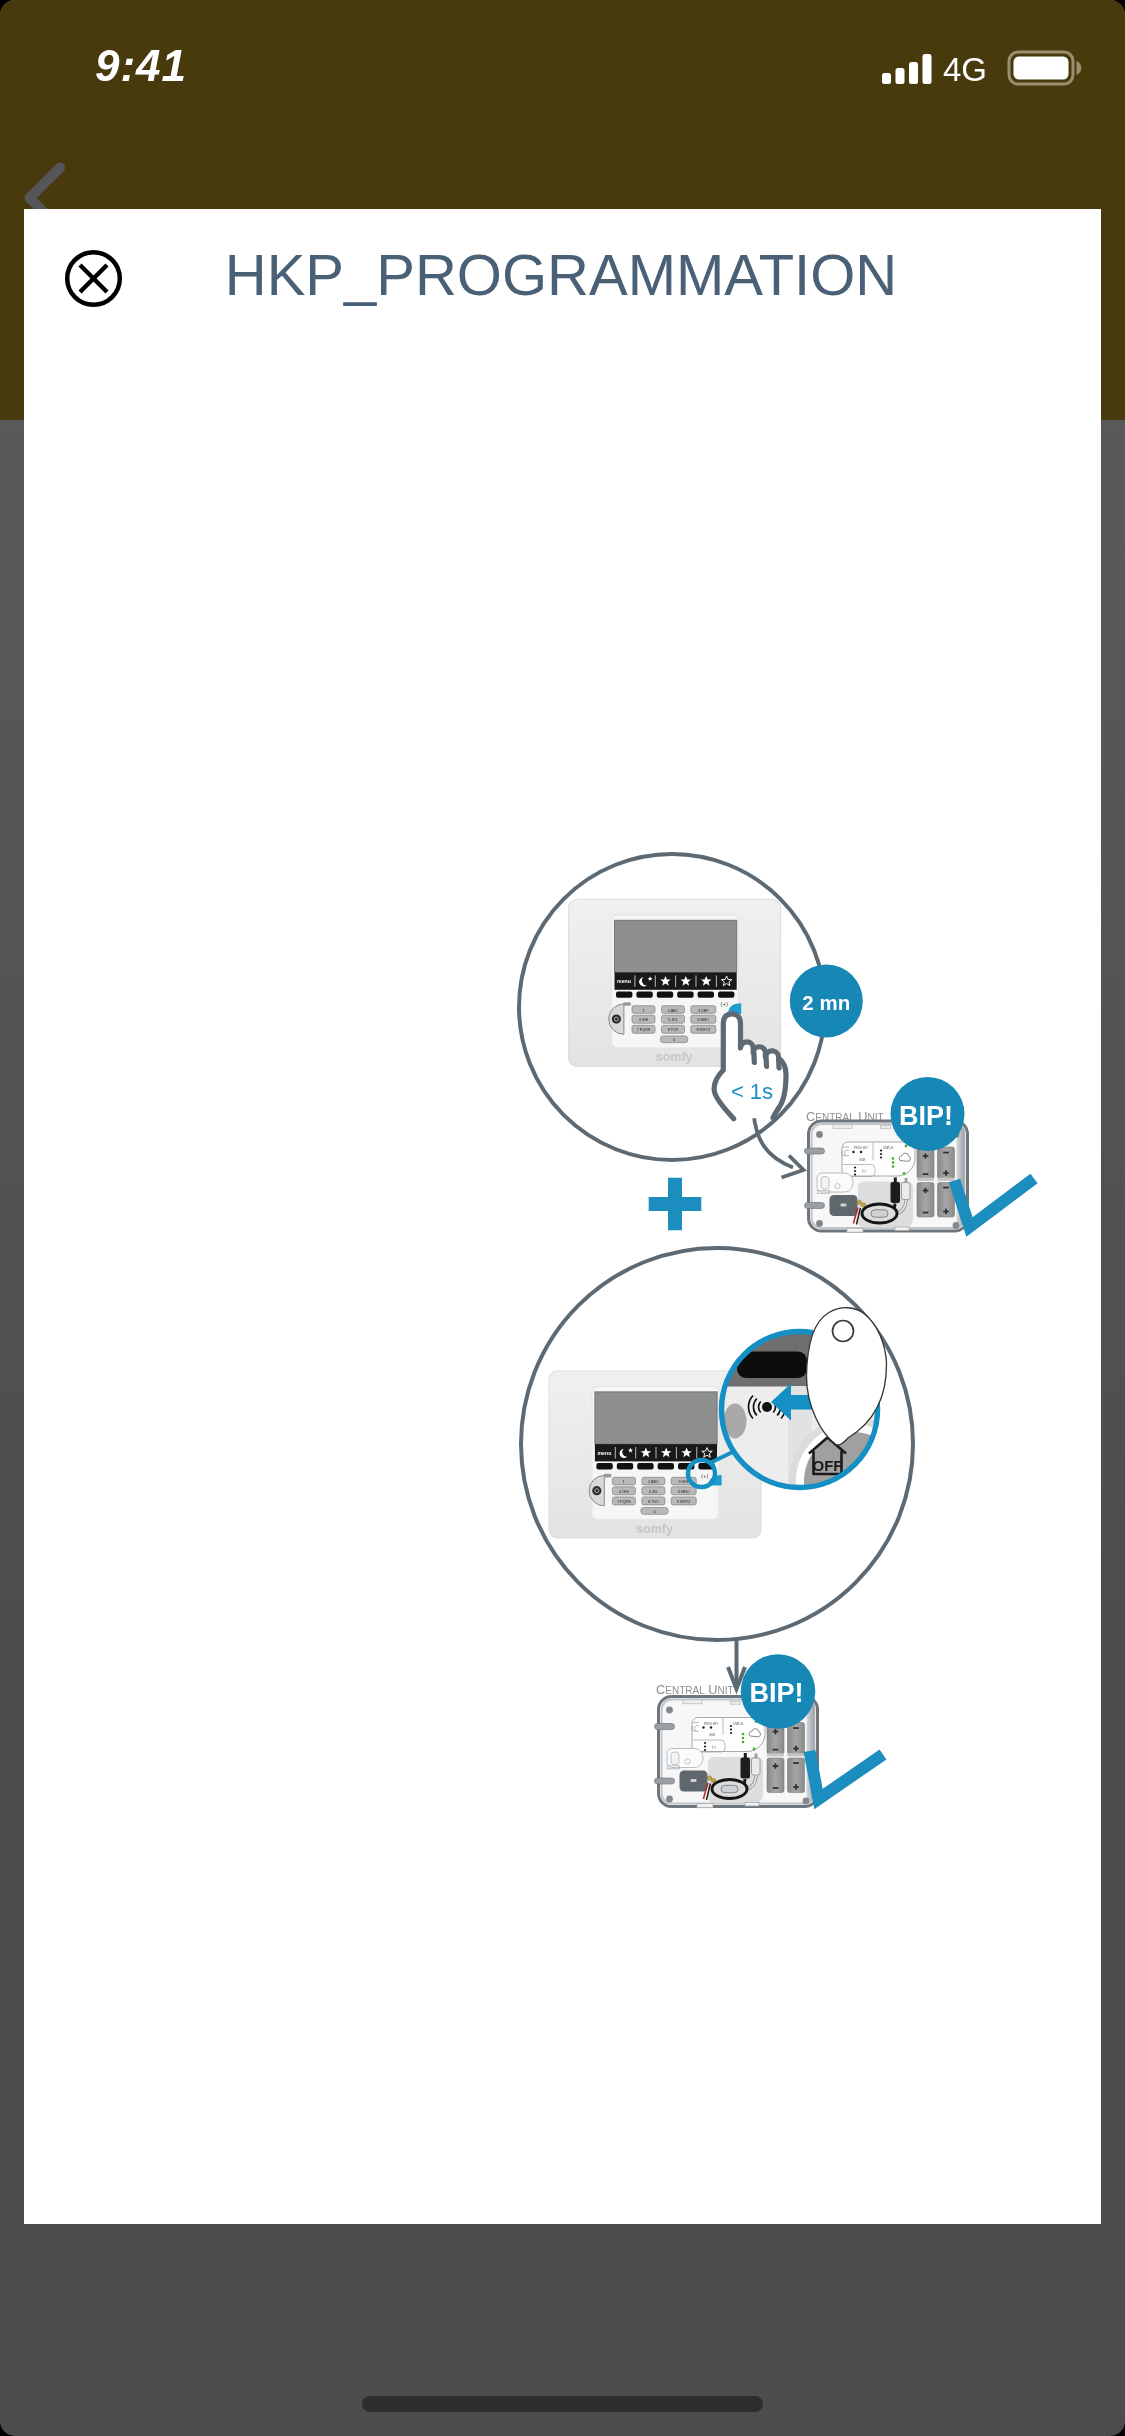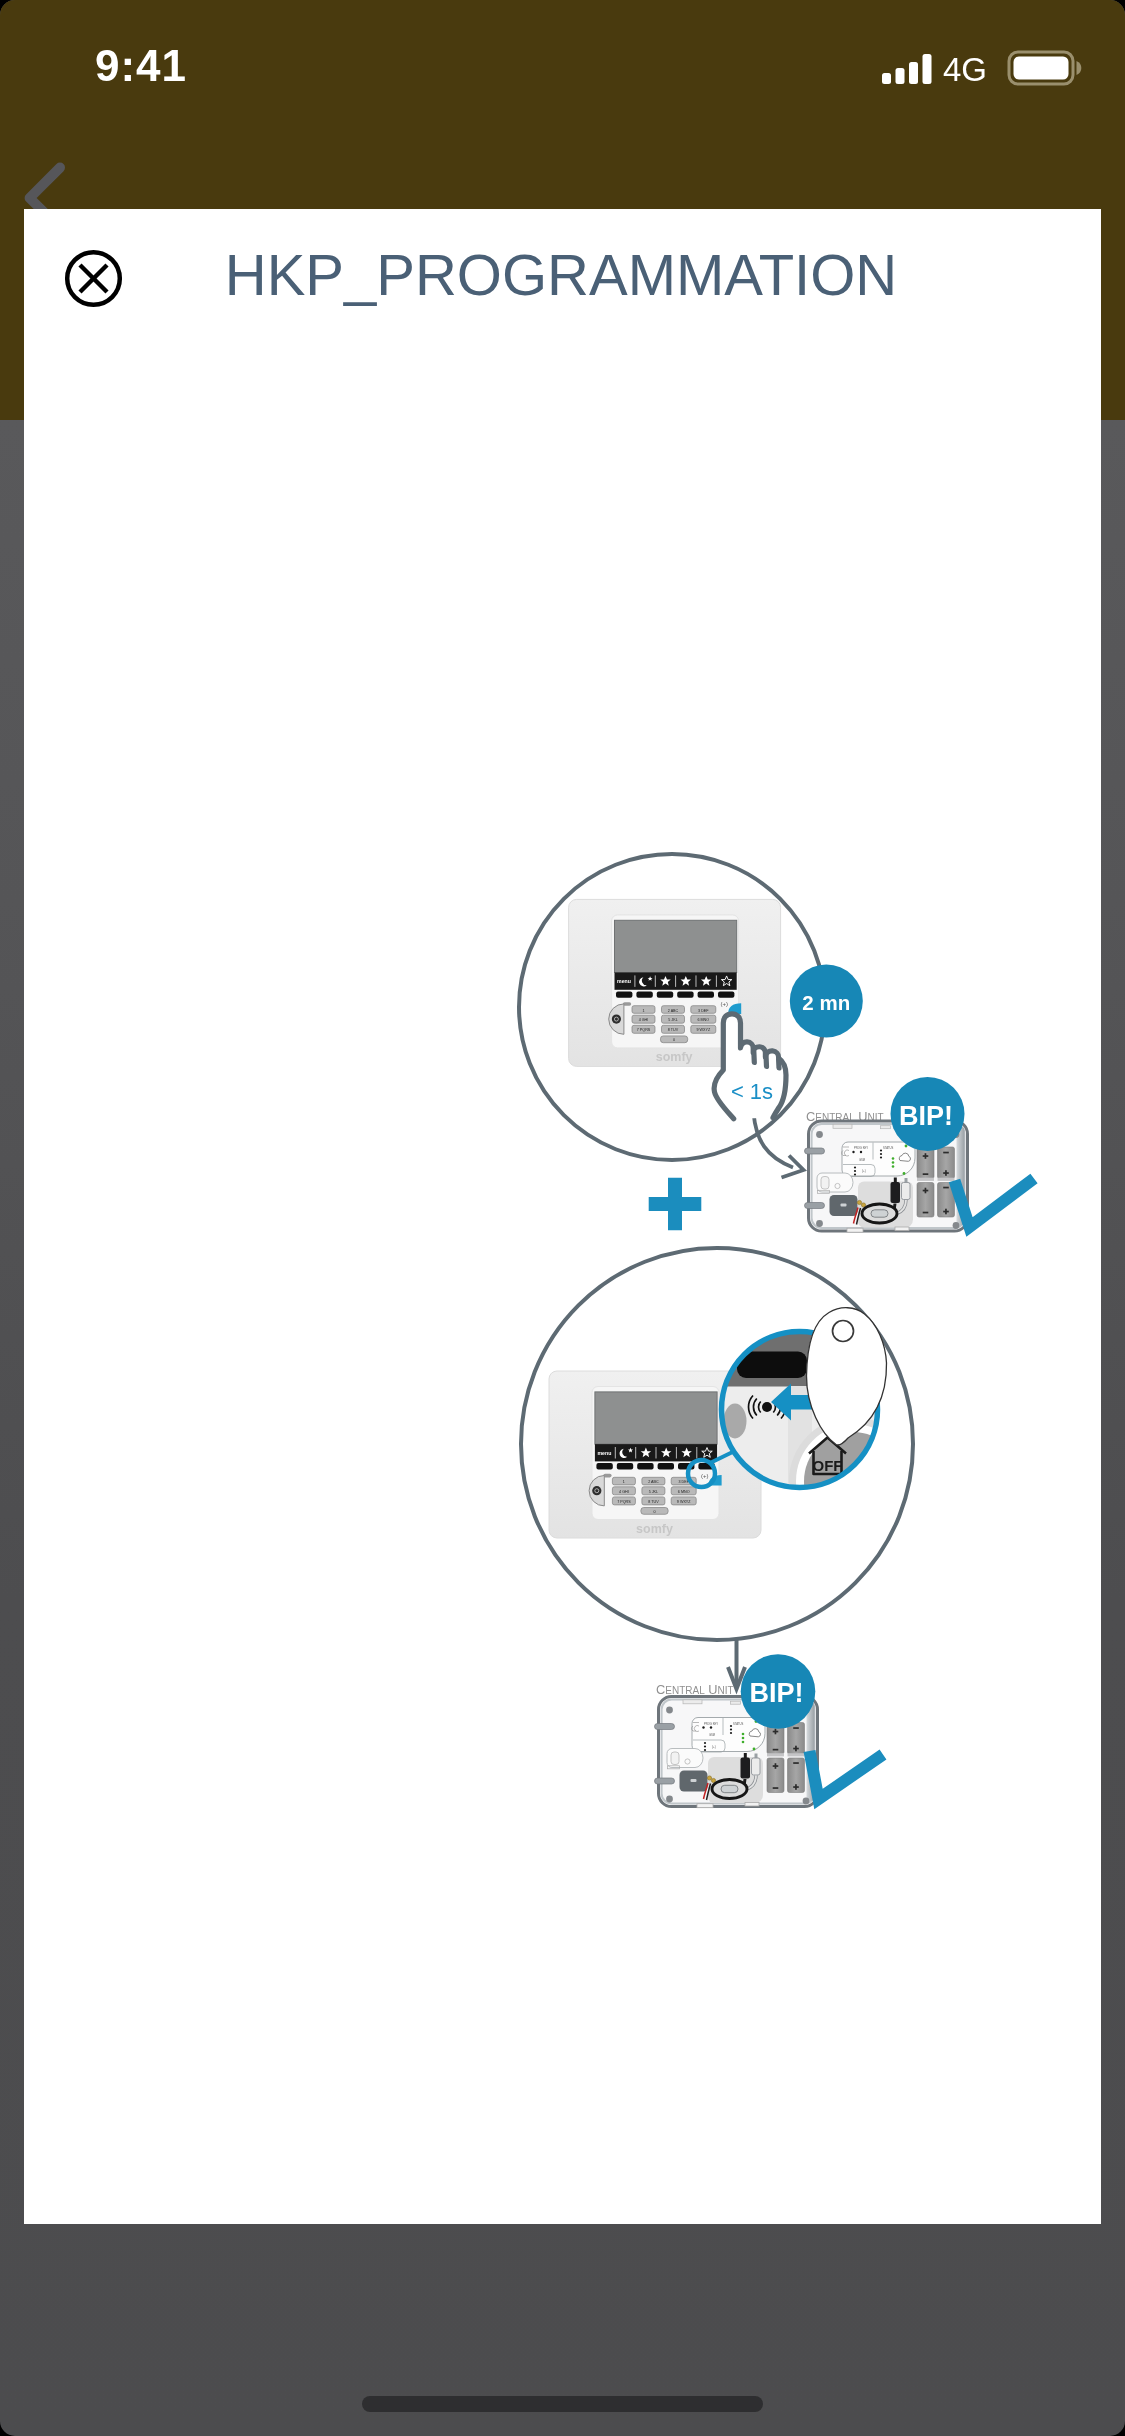--- a/index.html
+++ b/index.html
@@ -2,21 +2,21 @@
 <html><head>
 <meta charset="utf-8">
 <style>
   html,body{margin:0;padding:0;background:#000;}
   *{box-sizing:border-box;}
   .screen{position:relative;width:1125px;height:2436px;background:linear-gradient(#59595b 420px,#555557 900px,#4d4d4f 1600px,#4c4c4e);border-radius:15px;overflow:hidden;font-family:"Liberation Sans",sans-serif;}
   .hdr{position:absolute;left:0;top:0;width:1125px;height:420px;background:#493a0e;}
   .hdrtxt{position:absolute;left:79px;top:181px;font-size:40px;line-height:1;color:#64645a;letter-spacing:0.5px;}
   .card{position:absolute;left:24px;top:209px;width:1077px;height:2015px;background:#ffffff;}
   .title{position:absolute;left:0;top:241px;width:1114px;text-align:center;font-size:58px;color:#4a6076;letter-spacing:0px;padding-left:8px;}
-  .statustime{position:absolute;left:95px;top:41px;font-size:44px;font-weight:700;color:#ffffff;letter-spacing:1px;}
+  .statustime{position:absolute;left:95px;top:41px;font-size:44px;font-weight:700;color:#ffffff;letter-spacing:1px;font-style:italic;}
   .homebar{position:absolute;left:362px;top:2396px;width:401px;height:16px;border-radius:8px;background:#2e2e30;}
 </style>
 </head>
 <body>
 <div class="screen">
   <div class="hdr"></div>
   <svg style="position:absolute;left:0;top:0;" width="1125" height="2436" viewBox="0 0 1125 2436">
     <polyline points="60,167.6 29.6,198 58,226" fill="none" stroke="#56565a" stroke-width="10" stroke-linecap="round" stroke-linejoin="round"></polyline>
   </svg>
   <div class="card"></div>

